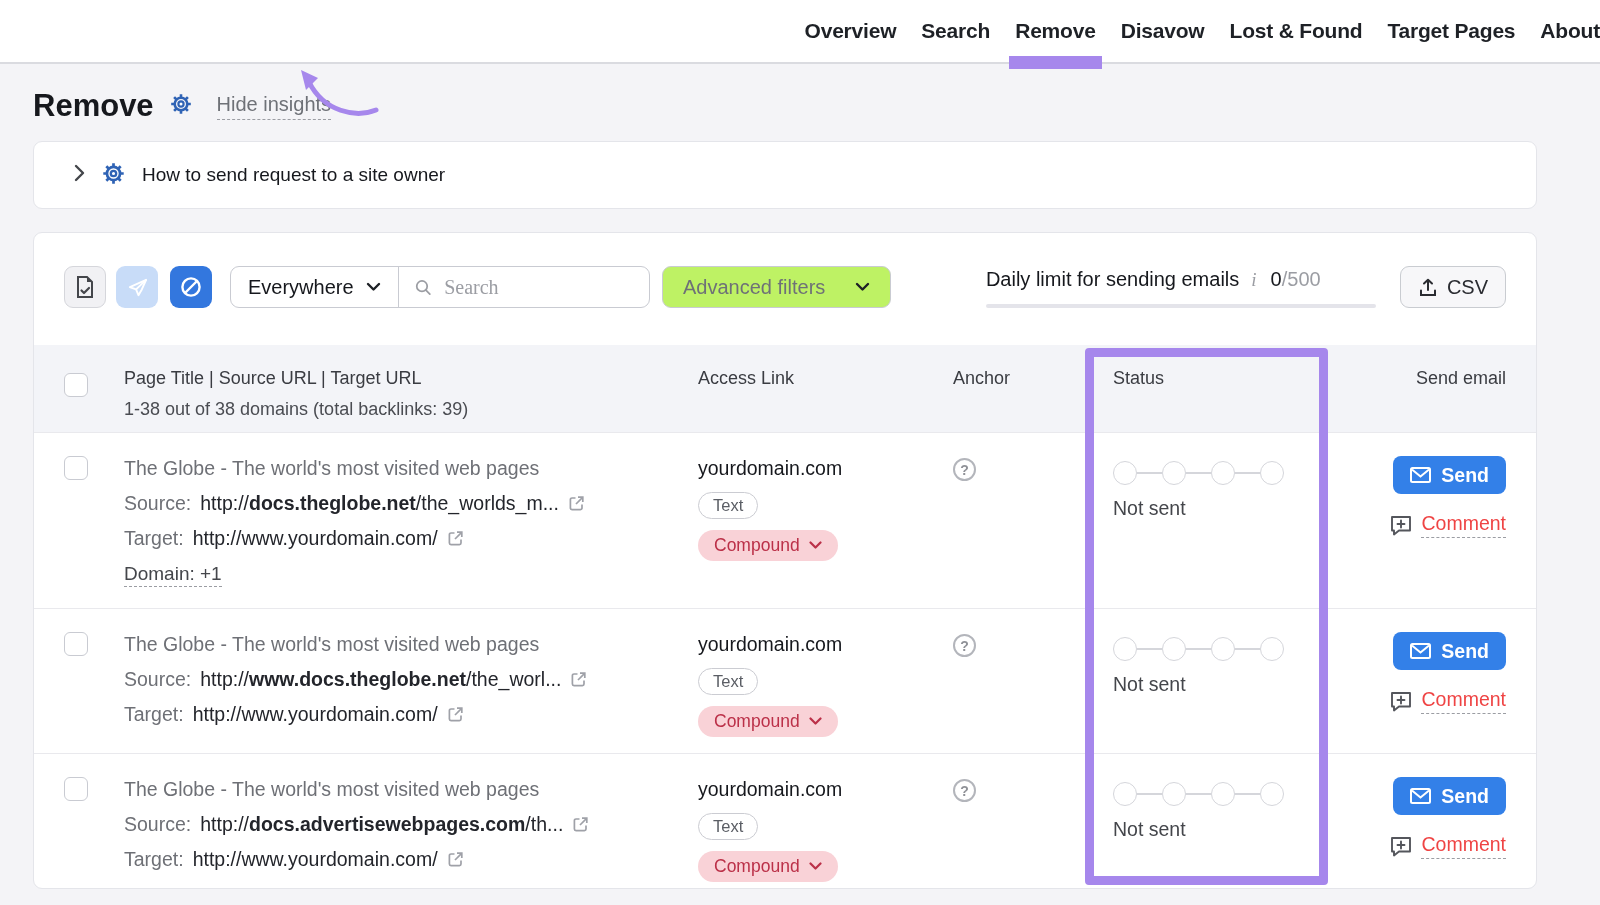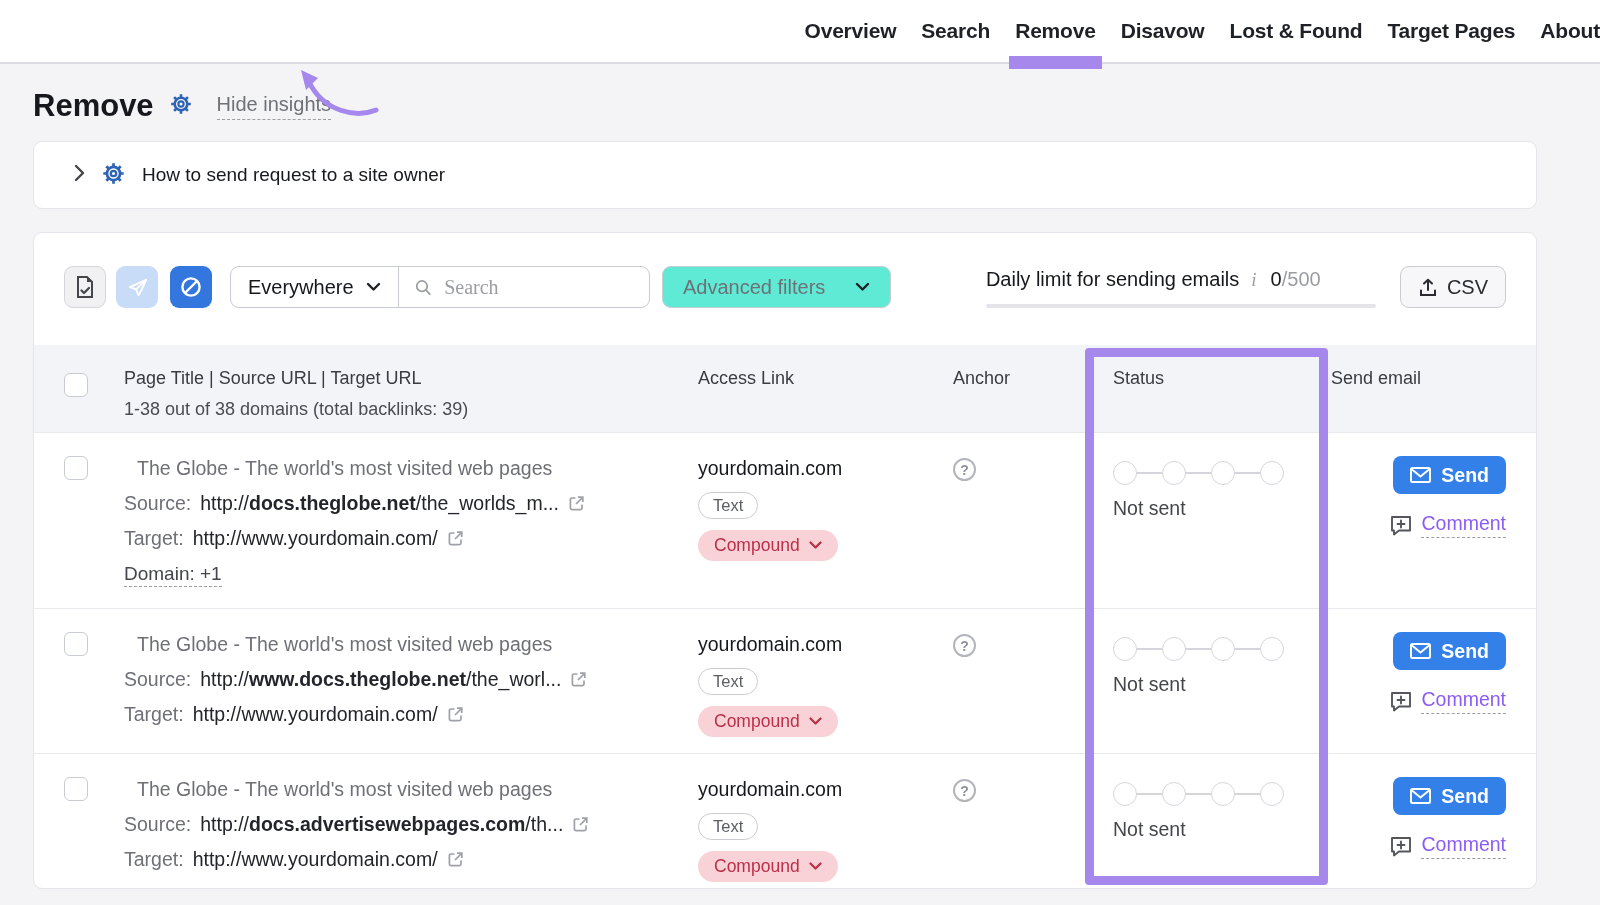--- a/index.html
+++ b/index.html
@@ -43,42 +43,42 @@
   .btn-export { background:#f1f1f4; border:1px solid #d5d6db; }
   .btn-sendall { background:#c8dcf8; margin-left:10px; }
   .btn-blockall { background:#3377de; margin-left:12px; }
 
   .search-group { display:flex; align-items:center; height:42px; width:420px; margin-left:18px; border:1px solid #c9cbd2; border-radius:9px; background:#fff; flex:none; }
   .scope-select { display:flex; align-items:center; gap:12px; padding:0 17px; height:100%; border-right:1px solid #c9cbd2; font-size:20px; color:#16181d; cursor:pointer; white-space:nowrap; }
   .search-field { display:flex; align-items:center; gap:11px; padding:0 16px; flex:1; min-width:0; }
   .search-field input { border:none; outline:none; font-size:20px; color:#ef4444; width:100%; font-family:Liberation Serif, serif; background:transparent; }
   .search-field input::placeholder { color:#9b9da3; }
 
-  .adv-btn { display:flex; align-items:center; gap:30px; height:42px; padding:0 20px; margin-left:12px; border:1px solid #c9cbd2; border-radius:9px; background:#5eead4; font-size:20px; color:#6e7177; cursor:pointer; flex:none; white-space:nowrap; font-family:"Liberation Sans",sans-serif; }
+  .adv-btn { display:flex; align-items:center; gap:30px; height:42px; padding:0 20px; margin-left:12px; border:1px solid #c9cbd2; border-radius:9px; background:#bef264; font-size:20px; color:#6e7177; cursor:pointer; flex:none; white-space:nowrap; font-family:"Liberation Sans",sans-serif; }
 
   .daily-limit { width:390px; margin-left:auto; padding-top:2px; flex:none; }
   .daily-line { display:flex; align-items:center; font-size:20px; color:#16181d; white-space:nowrap; }
   .info-i { font-family:"Liberation Serif",serif; font-style:italic; color:#9b9da3; font-size:19px; margin:0 14px 0 12px; }
   .limit-used { color:#16181d; }
   .limit-total { color:#9b9da3; }
   .daily-bar { margin-top:13px; height:4px; border-radius:2px; background:#e4e4ea; }
 
   .csv-btn { display:flex; align-items:center; gap:9px; height:42px; padding:0 17px; margin-left:24px; border:1px solid #c9ccd1; border-radius:9px; background:#f7f7f9; font-size:20px; color:#2a2c31; cursor:pointer; flex:none; font-family:"Liberation Sans",sans-serif; }
 
   
   .grid { display:grid; grid-template-columns:60px 574px 255px 160px 218px 1fr; padding:0 30px; }
   .thead { background:#f3f4f8; height:87px; padding-top:23px; }
   .th { font-size:18px; color:#3a3c42; }
   .th-sub { font-size:18px; color:#4a4c52; margin-top:10px; }
-  .th-right { }
+  .th-right { text-align:right; }
   .checkbox { width:24px; height:24px; border:1.5px solid #c9cbd2; border-radius:6px; background:#fff; display:inline-block; cursor:pointer; }
 
   .trow { border-top:1px solid #e9e9ed; padding-top:18px; padding-bottom:16px; }
   .c-check { padding-top:5px; }
-  .row-title { font-size:19.5px; color:#6e7076; line-height:35px;margin-left:13px; }
+  .row-title { font-size:19.5px; color:#6e7076; line-height:35px; }
   .row-line { font-size:19.5px; color:#23252b; line-height:35px; display:flex; align-items:center; gap:9px; white-space:nowrap; }
   .muted { color:#6e7076; }
   .url b { font-weight:700; }
   .ext-link { display:inline-flex; cursor:pointer; flex:none; }
   .domain-more-wrap { line-height:35px; }
   .domain-more { font-size:19px; color:#44464b; border-bottom:1px dashed #9b9da3; padding-bottom:2px; cursor:pointer; }
 
   .c-anchor { display:flex; flex-direction:column; align-items:flex-start; }
   .anchor-text { font-size:19.5px; color:#16181d; line-height:35px; }
   .pill-text { display:inline-flex; align-items:center; height:27px; padding:0 14px; border:1.5px solid #cbccd2; border-radius:15px; color:#5b5e65; font-size:16.5px; margin-top:6px; }
@@ -88,21 +88,21 @@
   .q-circle { width:23px; height:23px; border:2px solid #b3b5bb; border-radius:50%; color:#8f9197; font-size:14px; font-weight:700; display:flex; align-items:center; justify-content:center; cursor:pointer; }
 
   .c-status { padding-top:10px; }
   .stepper { display:flex; align-items:center; }
   .step-dot { width:24px; height:24px; border:1.5px solid #d5d6db; border-radius:50%; background:#fff; flex:none; }
   .step-line { width:25px; height:2px; background:#d5d6db; flex:none; }
   .status-text { margin-top:12px; font-size:19.5px; color:#44464b; }
 
   .c-send { display:flex; flex-direction:column; align-items:flex-end; padding-top:5px; }
   .send-btn { display:flex; align-items:center; gap:10px; height:38px; padding:0 17px; background:#3380e8; color:#fff; border:none; border-radius:8px; font-size:19.5px; font-weight:700; cursor:pointer; font-family:"Liberation Sans",sans-serif; }
-  .comment-link { display:flex; align-items:center; gap:9px; margin-top:18px; cursor:pointer; color:#8b5cf6; font-size:19.5px; }
+  .comment-link { display:flex; align-items:center; gap:9px; margin-top:18px; cursor:pointer; color:#ef4444; font-size:19.5px; }
   .comment-label { border-bottom:1px dashed #9b9da3; padding-bottom:2px; }
 
   .purple-box { position:absolute; left:1085px; top:348px; width:243px; height:537px; border:9px solid #a687ec; border-radius:4px; z-index:10; pointer-events:none; }
 </style>
 </head>
 <body>
 
 <nav class="topnav">
 
   <span class="tab">Overview</span>

